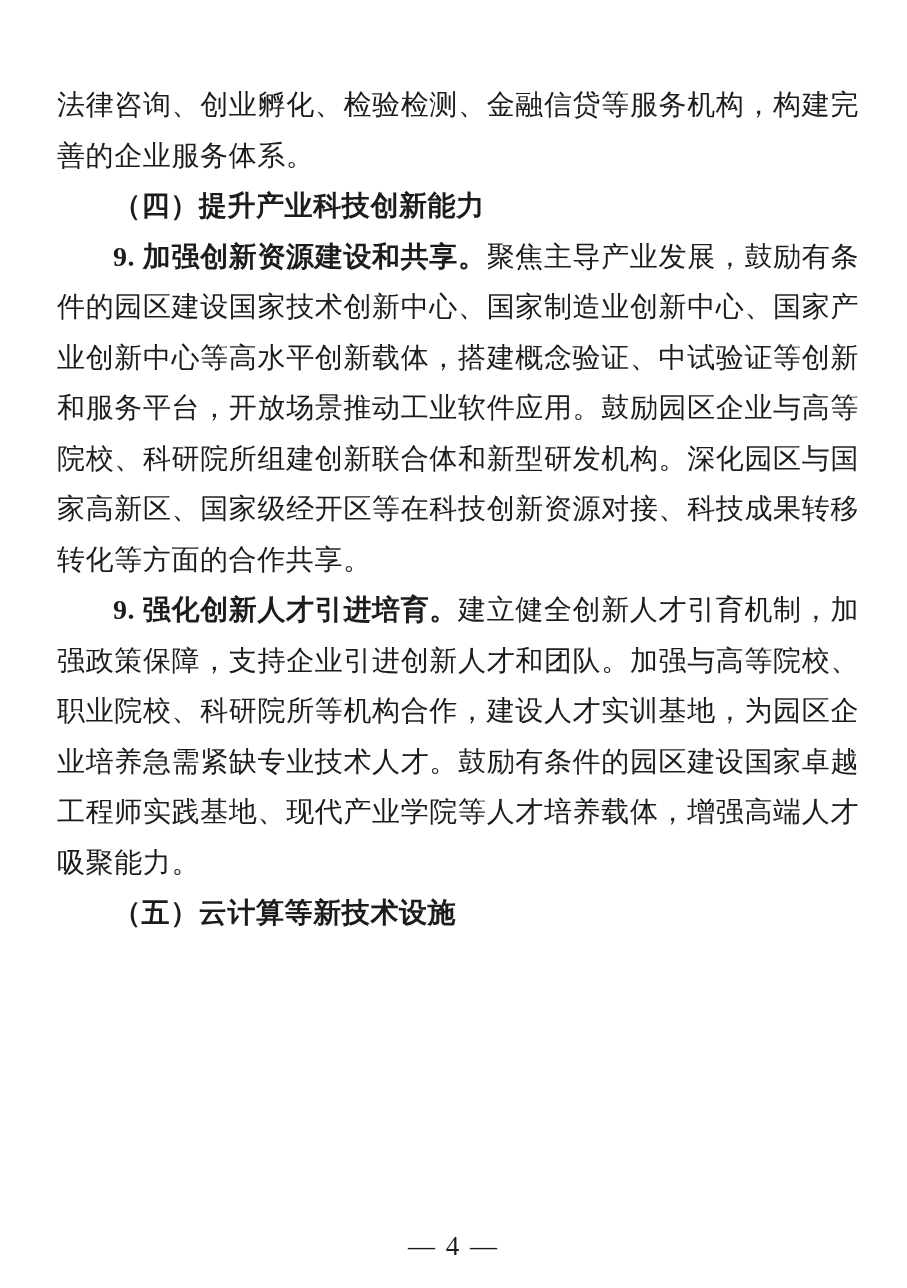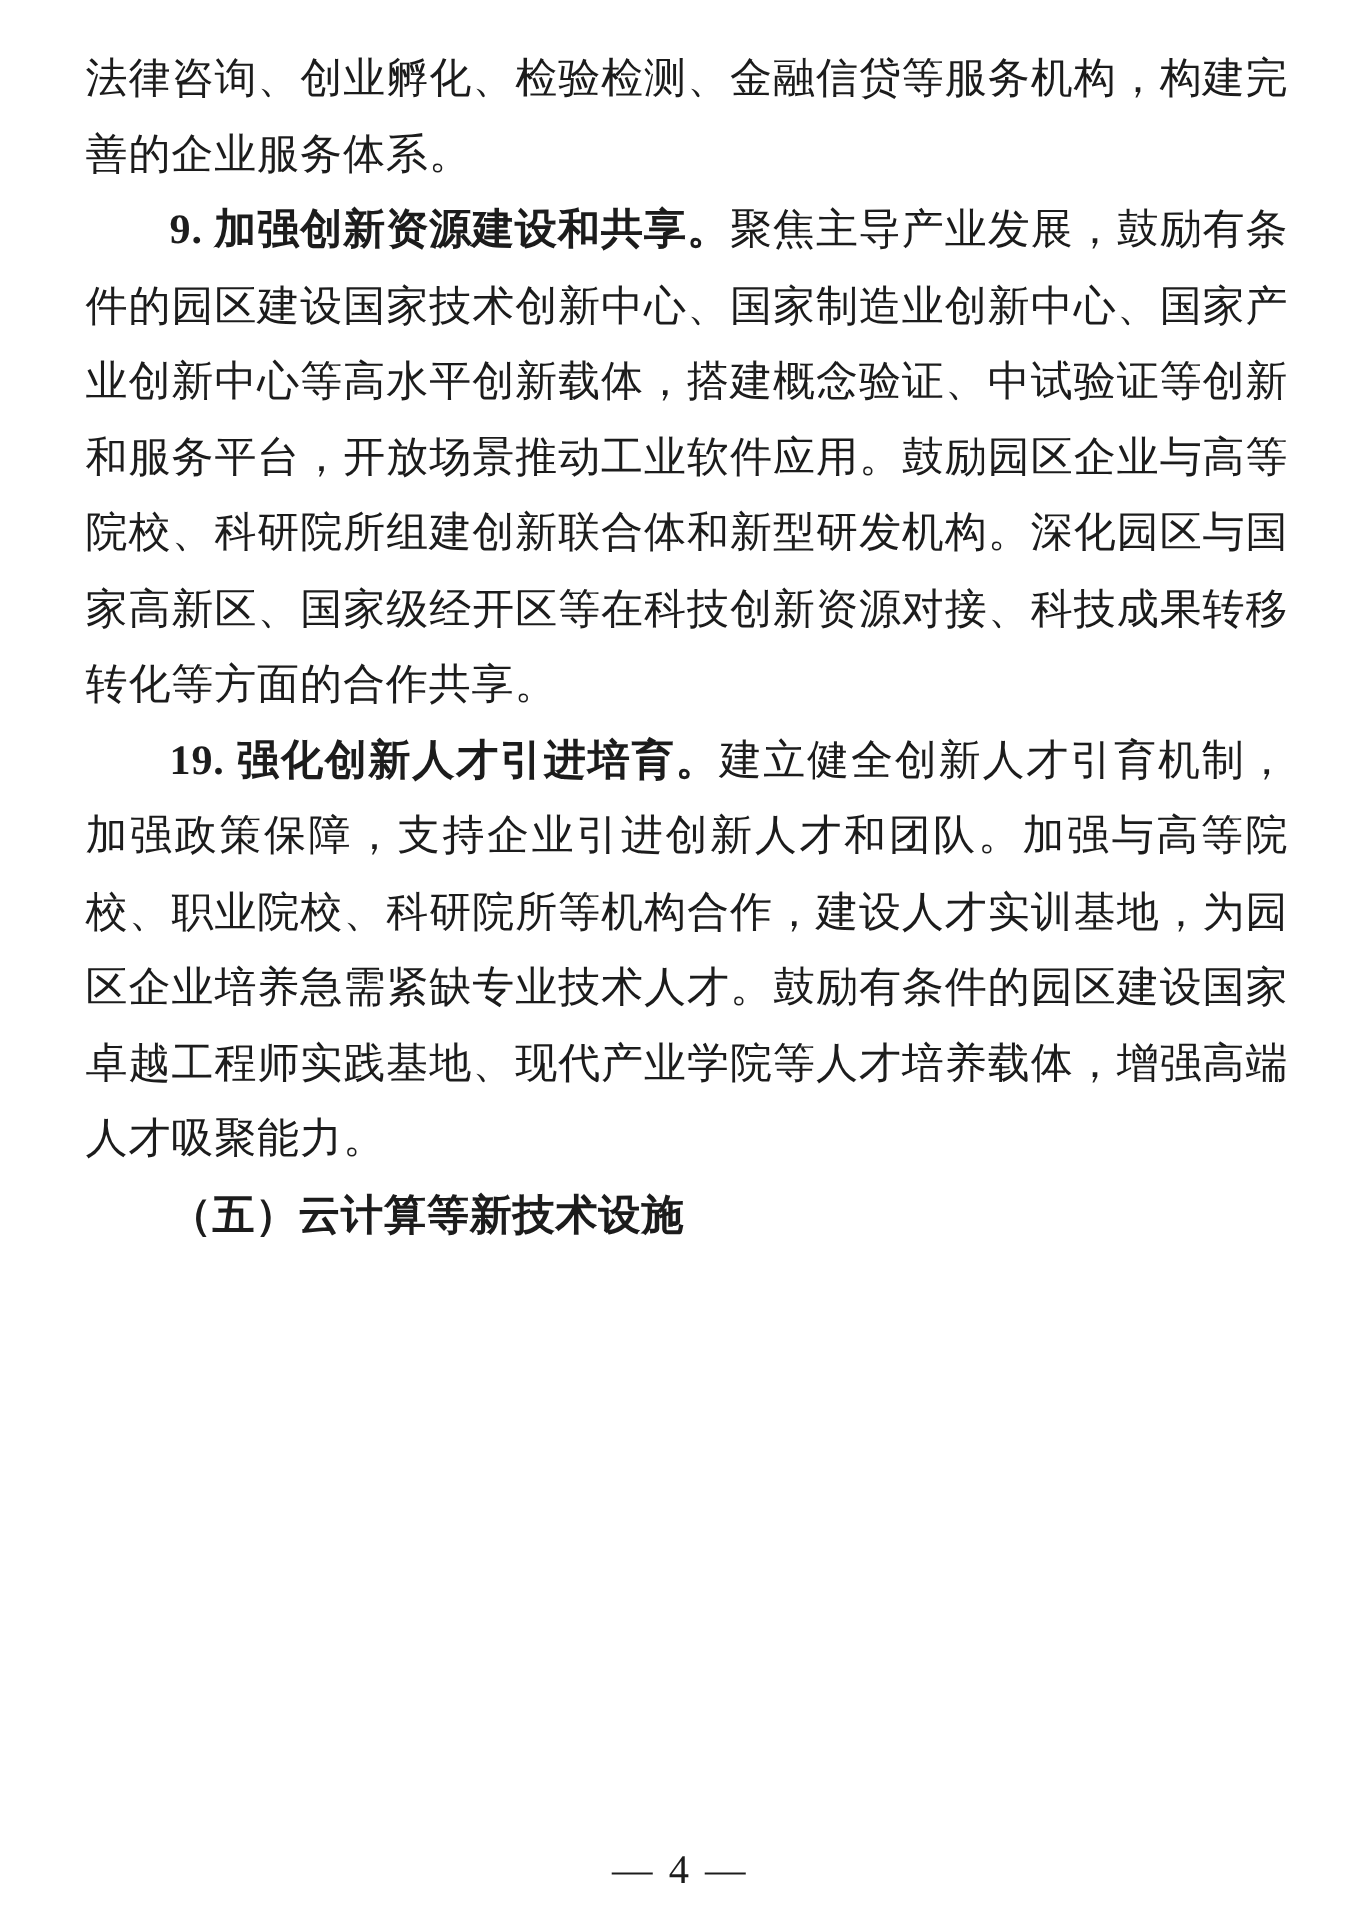--- a/index.html
+++ b/index.html
@@ -7,21 +7,21 @@
     padding: 0;
     background: #ffffff;
   }
   .page {
     position: relative;
     width: 907px;
     height: 1288px;
     margin: 0 auto;
     background: #ffffff;
     box-sizing: border-box;
-    padding: 28px 48px 0 57px;
+    padding: 80px 48px 0 57px;
     overflow: hidden;
     font-family: "Liberation Serif", "DejaVu Serif", serif;
     color: #1c1c1c;
   }
   .content p {
     margin: 0;
     font-size: 28px;
     line-height: 50.5px;
     letter-spacing: 0.6px;
     text-align: justify;
@@ -48,20 +48,21 @@
     letter-spacing: 2px;
     color: #1c1c1c;
   }
 </style>
 </head>
 <body>
 
 <div class="page">
   <div class="content">
       <p class="body-continuation">法律咨询、创业孵化、检验检测、金融信贷等服务机构，构建完善的企业服务体系。</p>
+      <p class="heading">（四）提升产业科技创新能力</p>
       <p class="numbered-item"><span class="lead">9. 加强创新资源建设和共享。</span>聚焦主导产业发展，鼓励有条件的园区建设国家技术创新中心、国家制造业创新中心、国家产业创新中心等高水平创新载体，搭建概念验证、中试验证等创新和服务平台，开放场景推动工业软件应用。鼓励园区企业与高等院校、科研院所组建创新联合体和新型研发机构。深化园区与国家高新区、国家级经开区等在科技创新资源对接、科技成果转移转化等方面的合作共享。</p>
-      <p class="numbered-item"><span class="lead">19. 强化创新人才引进培育。</span>建立健全创新人才引育机制，加强政策保障，支持企业引进创新人才和团队。加强与高等院校、职业院校、科研院所等机构合作，建设人才实训基地，为园区企业培养急需紧缺专业技术人才。鼓励有条件的园区建设国家卓越工程师实践基地、现代产业学院等人才培养载体，增强高端人才吸聚能力。</p>
+      <p class="numbered-item"><span class="lead">9. 强化创新人才引进培育。</span>建立健全创新人才引育机制，加强政策保障，支持企业引进创新人才和团队。加强与高等院校、职业院校、科研院所等机构合作，建设人才实训基地，为园区企业培养急需紧缺专业技术人才。鼓励有条件的园区建设国家卓越工程师实践基地、现代产业学院等人才培养载体，增强高端人才吸聚能力。</p>
       <p class="heading">（五）云计算等新技术设施</p>
     </div>
   <div class="footer">
     <span>— 4 —</span>
   </div>
 </div>
 
 </body></html>

